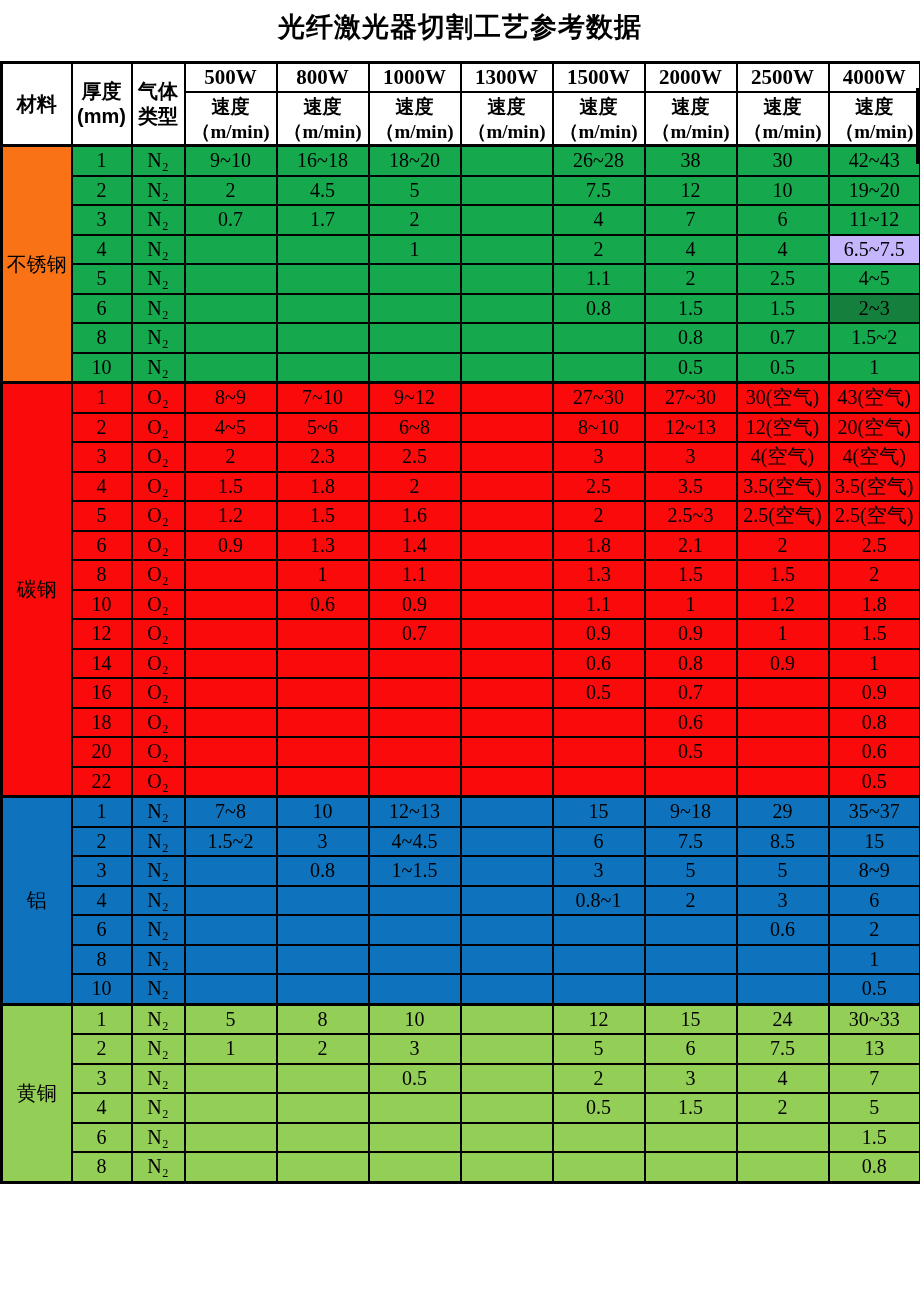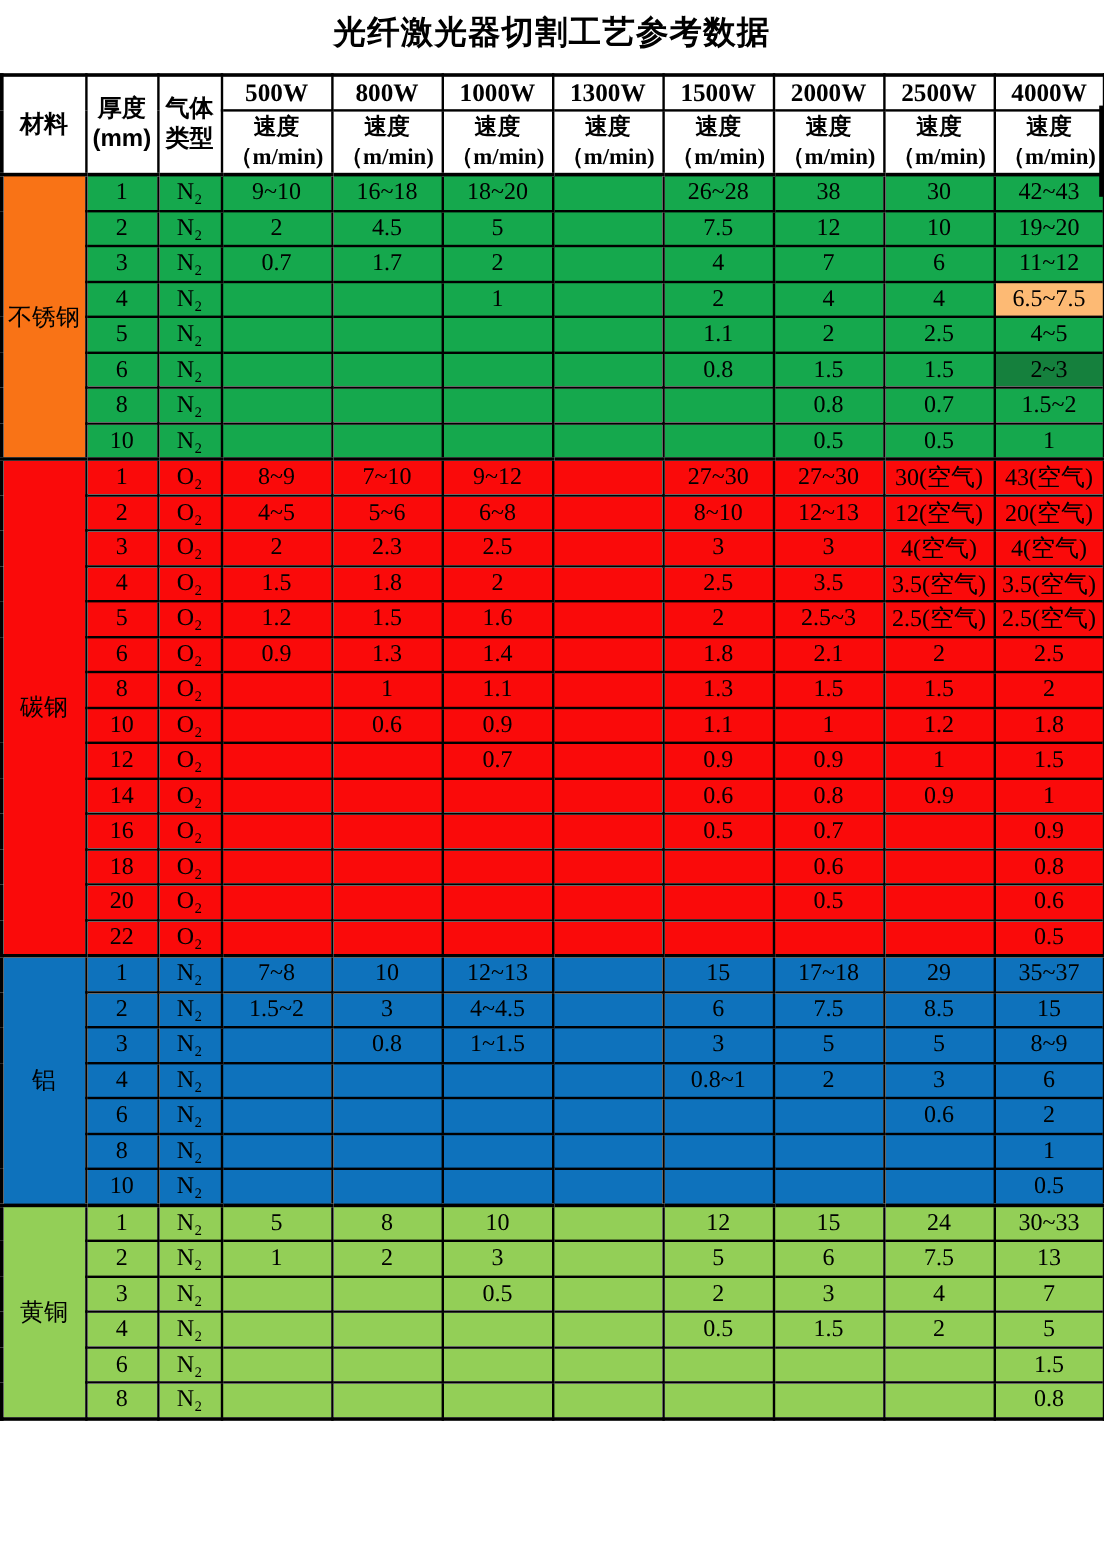--- a/index.html
+++ b/index.html
@@ -116,21 +116,21 @@
         <tr>
           <td style="background: rgb(21, 168, 77);">4</td>
           <td style="background: rgb(21, 168, 77);">N₂</td>
           <td style="background: rgb(21, 168, 77);"></td>
           <td style="background: rgb(21, 168, 77);"></td>
           <td style="background: rgb(21, 168, 77);">1</td>
           <td style="background: rgb(21, 168, 77);"></td>
           <td style="background: rgb(21, 168, 77);">2</td>
           <td style="background: rgb(21, 168, 77);">4</td>
           <td style="background: rgb(21, 168, 77);">4</td>
-          <td style="background: #fdba74;">6.5~7.5</td>
+          <td style="background: #c4b5fd;">6.5~7.5</td>
         </tr>
         <tr>
           <td style="background: rgb(21, 168, 77);">5</td>
           <td style="background: rgb(21, 168, 77);">N₂</td>
           <td style="background: rgb(21, 168, 77);"></td>
           <td style="background: rgb(21, 168, 77);"></td>
           <td style="background: rgb(21, 168, 77);"></td>
           <td style="background: rgb(21, 168, 77);"></td>
           <td style="background: rgb(21, 168, 77);">1.1</td>
           <td style="background: rgb(21, 168, 77);">2</td>
@@ -344,21 +344,21 @@
         </tr>
         <tr class="sec-top">
           <td class="material" rowspan="7" style="background: rgb(14, 114, 188);">铝</td>
           <td style="background: rgb(14, 114, 188);">1</td>
           <td style="background: rgb(14, 114, 188);">N₂</td>
           <td style="background: rgb(14, 114, 188);">7~8</td>
           <td style="background: rgb(14, 114, 188);">10</td>
           <td style="background: rgb(14, 114, 188);">12~13</td>
           <td style="background: rgb(14, 114, 188);"></td>
           <td style="background: rgb(14, 114, 188);">15</td>
-          <td style="background: rgb(14, 114, 188);">17~18</td>
+          <td style="background: rgb(14, 114, 188);">9~18</td>
           <td style="background: rgb(14, 114, 188);">29</td>
           <td style="background: rgb(14, 114, 188);">35~37</td>
         </tr>
         <tr>
           <td style="background: rgb(14, 114, 188);">2</td>
           <td style="background: rgb(14, 114, 188);">N₂</td>
           <td style="background: rgb(14, 114, 188);">1.5~2</td>
           <td style="background: rgb(14, 114, 188);">3</td>
           <td style="background: rgb(14, 114, 188);">4~4.5</td>
           <td style="background: rgb(14, 114, 188);"></td>

